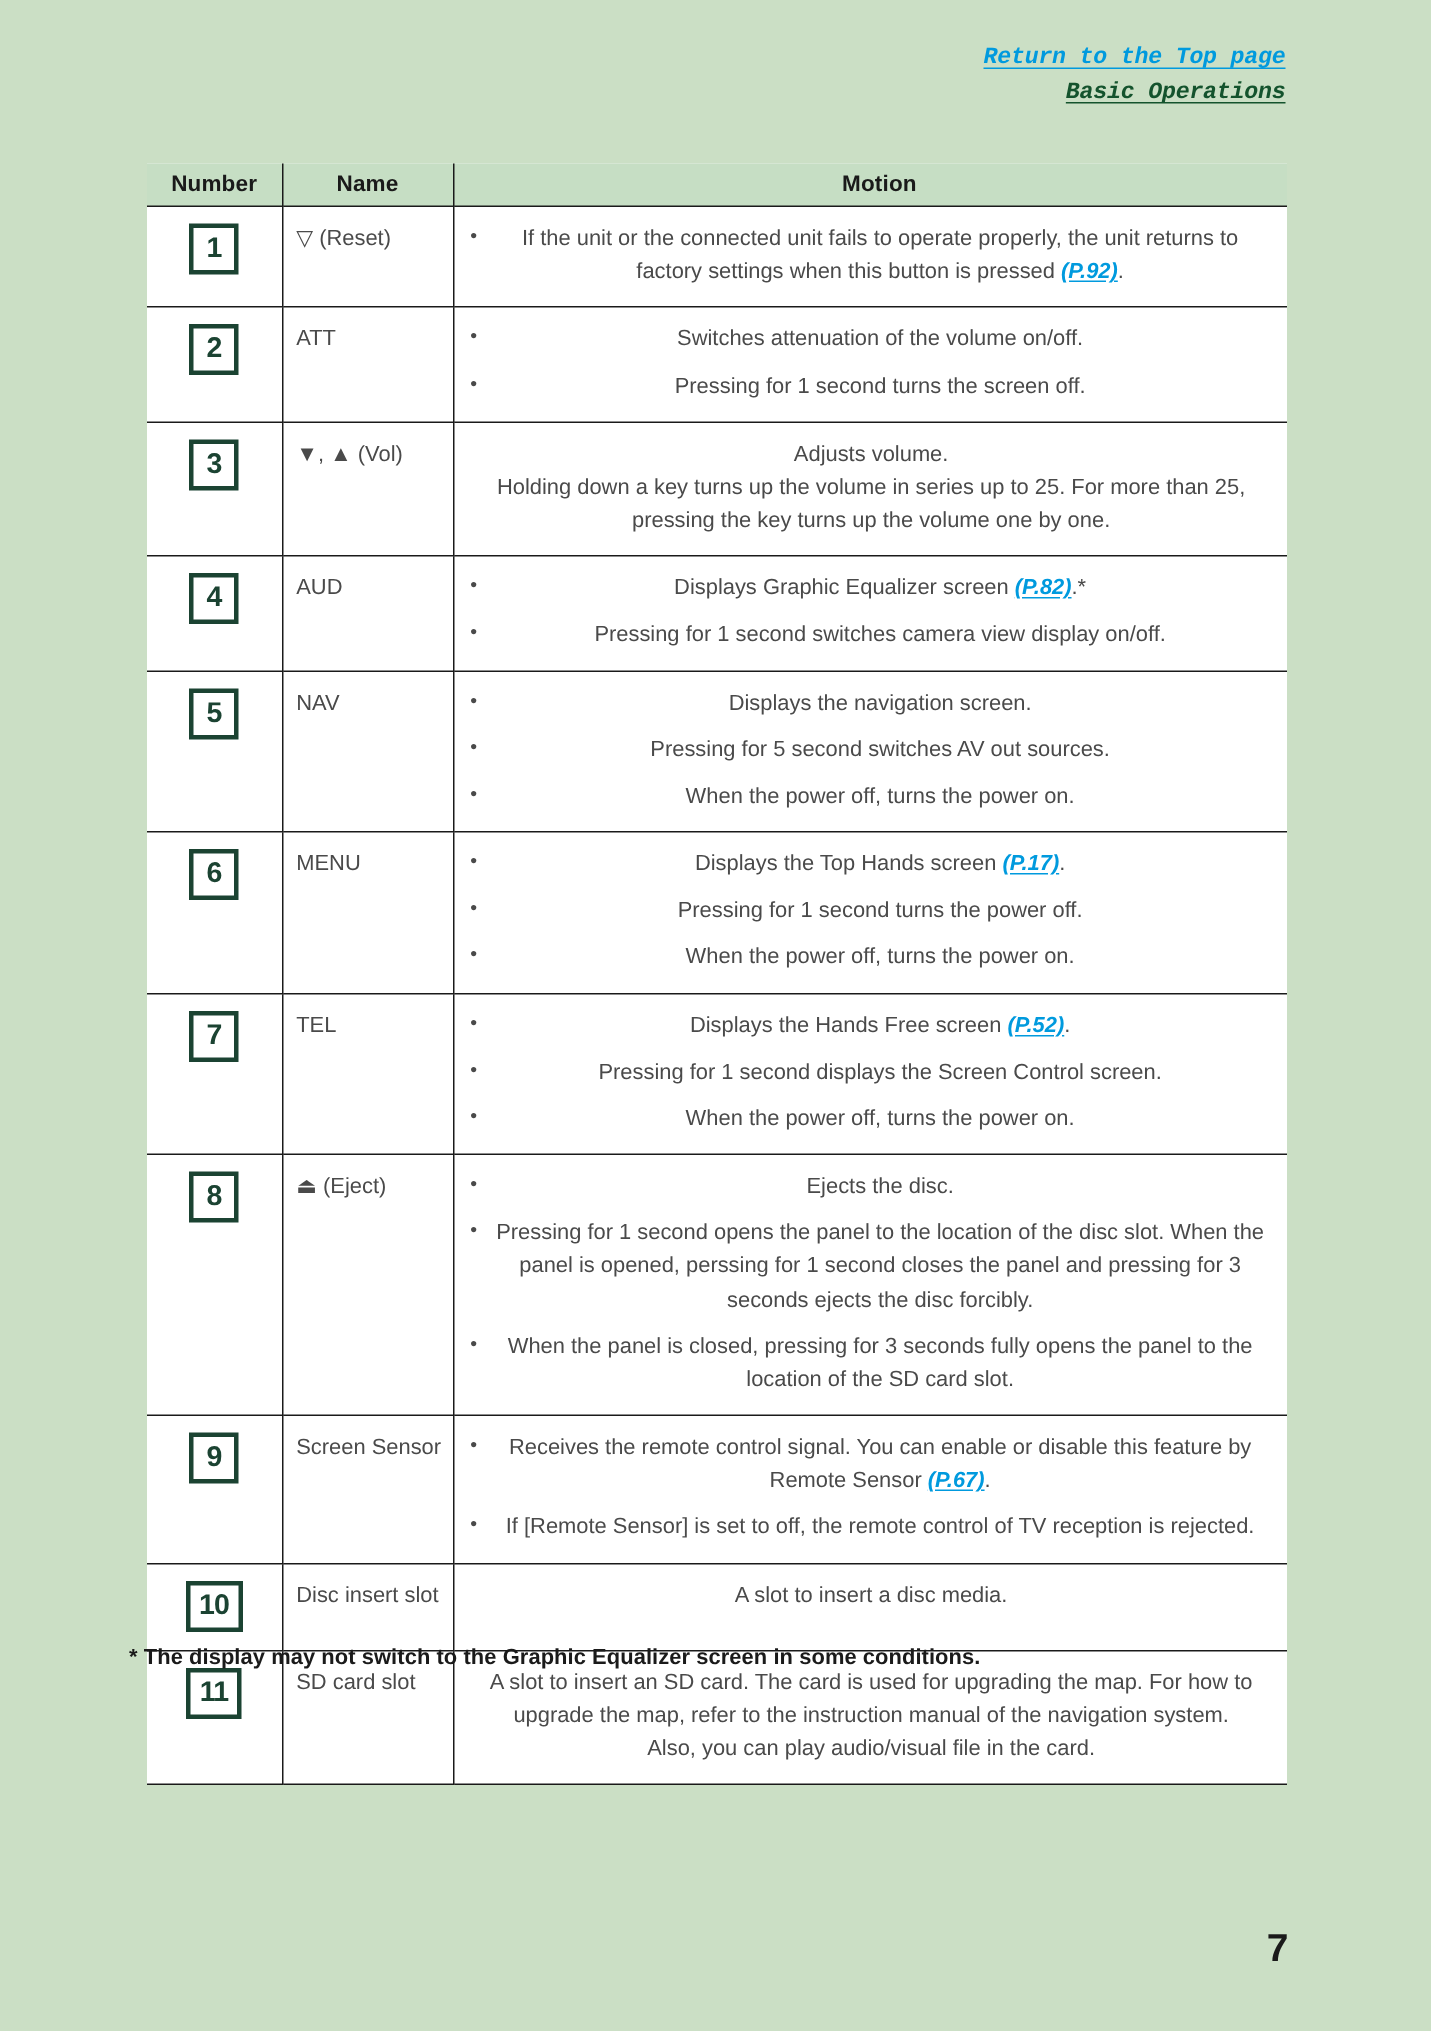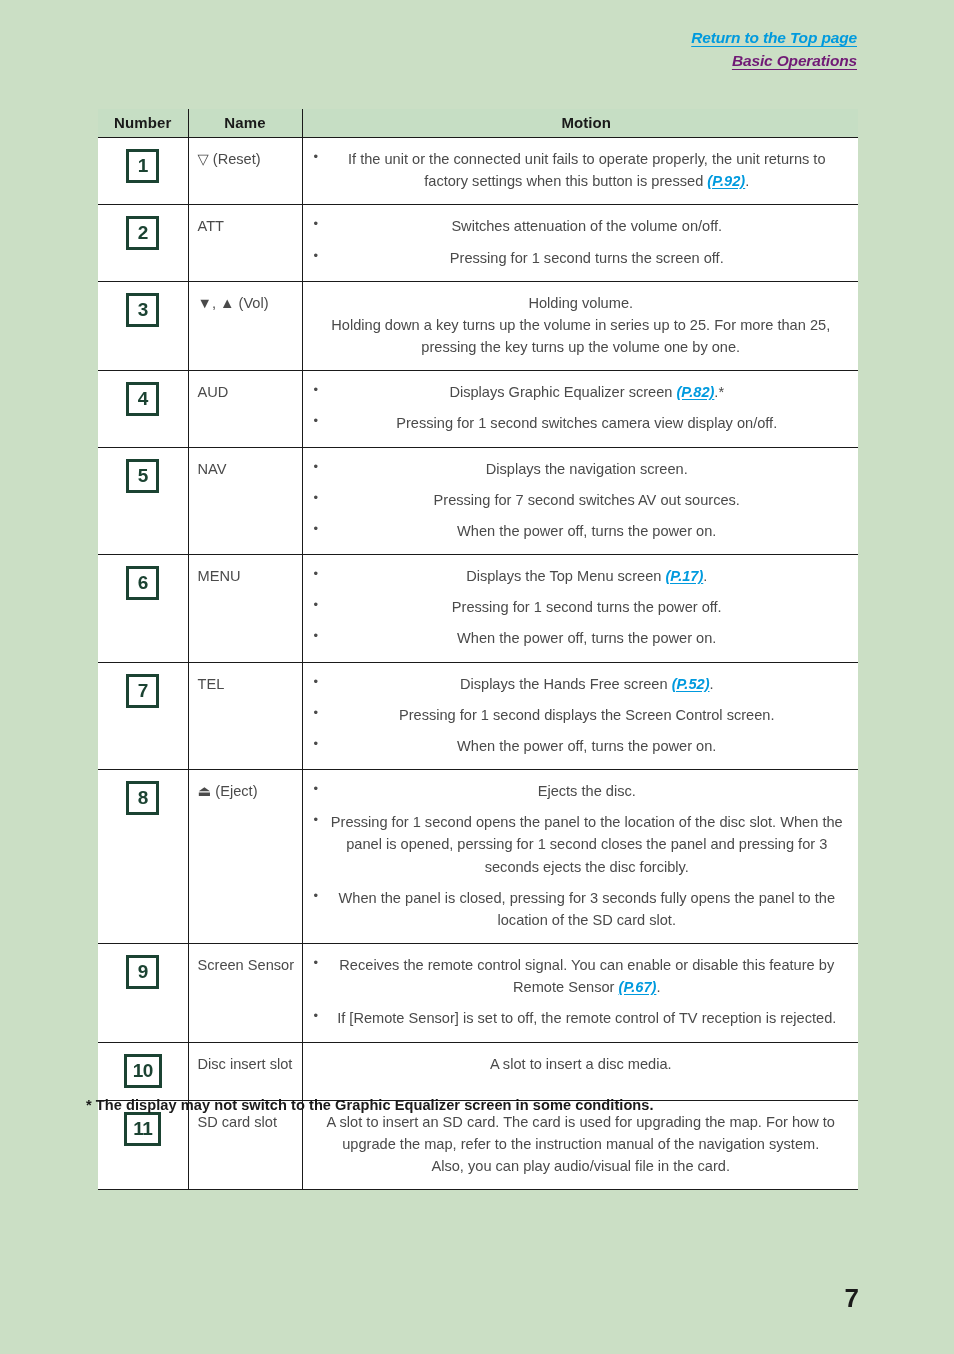--- a/index.html
+++ b/index.html
@@ -26,23 +26,24 @@
   }
   .hdr-link {
     display: block;
     font-style: italic;
     font-weight: bold;
     font-size: 15.5px;
     letter-spacing: -0.15px;
     text-decoration: underline;
     text-underline-offset: 3px;
     cursor: pointer;
+    font-family: Liberation Mono, monospace;
   }
   .hdr-link.top    { color: #009ade; }
-  .hdr-link.basic  { color: #701a75; margin-top: 3px; }
+  .hdr-link.basic  { color: #14532d; margin-top: 3px; }
 
   
   .table-panel {
     position: absolute;
     left: 98px;
     top: 109px;
     width: 760px;
     background: #ffffff;
     padding-bottom: 0;
   }
@@ -189,51 +190,51 @@
             <ul class="bul">
               <li><span>Switches attenuation of the volume on/off.</span></li>
               <li><span>Pressing for 1 second turns the screen off.</span></li>
             </ul>
           </td>
         </tr>
         <tr>
           <td class="num"><span class="badge">3</span></td>
           <td class="name">▼, ▲ (Vol)</td>
           <td class="motion">
-            <div class="plainline"><span>Holding volume.</span></div>
+            <div class="plainline"><span>Adjusts volume.</span></div>
             <div class="plainline"><span>Holding down a key turns up the volume in series up to 25. For more than 25, pressing the key turns up the volume one by one.</span></div>
           </td>
         </tr>
         <tr>
           <td class="num"><span class="badge">4</span></td>
           <td class="name">AUD</td>
           <td class="motion">
             <ul class="bul">
               <li><span>Displays Graphic Equalizer screen </span><a class="ref" href="#">(P.82)</a><span>.*</span></li>
               <li><span>Pressing for 1 second switches camera view display on/off.</span></li>
             </ul>
           </td>
         </tr>
         <tr>
           <td class="num"><span class="badge">5</span></td>
           <td class="name">NAV</td>
           <td class="motion">
             <ul class="bul">
               <li><span>Displays the navigation screen.</span></li>
-              <li><span>Pressing for 7 second switches AV out sources.</span></li>
+              <li><span>Pressing for 5 second switches AV out sources.</span></li>
               <li><span>When the power off, turns the power on.</span></li>
             </ul>
           </td>
         </tr>
         <tr>
           <td class="num"><span class="badge">6</span></td>
           <td class="name">MENU</td>
           <td class="motion">
             <ul class="bul">
-              <li><span>Displays the Top Menu screen </span><a class="ref" href="#">(P.17)</a><span>.</span></li>
+              <li><span>Displays the Top Hands screen </span><a class="ref" href="#">(P.17)</a><span>.</span></li>
               <li><span>Pressing for 1 second turns the power off.</span></li>
               <li><span>When the power off, turns the power on.</span></li>
             </ul>
           </td>
         </tr>
         <tr>
           <td class="num"><span class="badge">7</span></td>
           <td class="name">TEL</td>
           <td class="motion">
             <ul class="bul">

